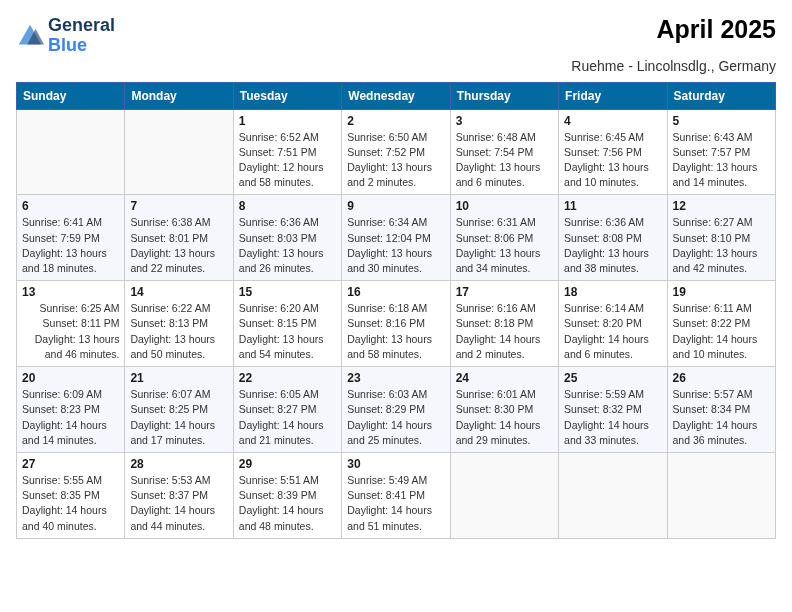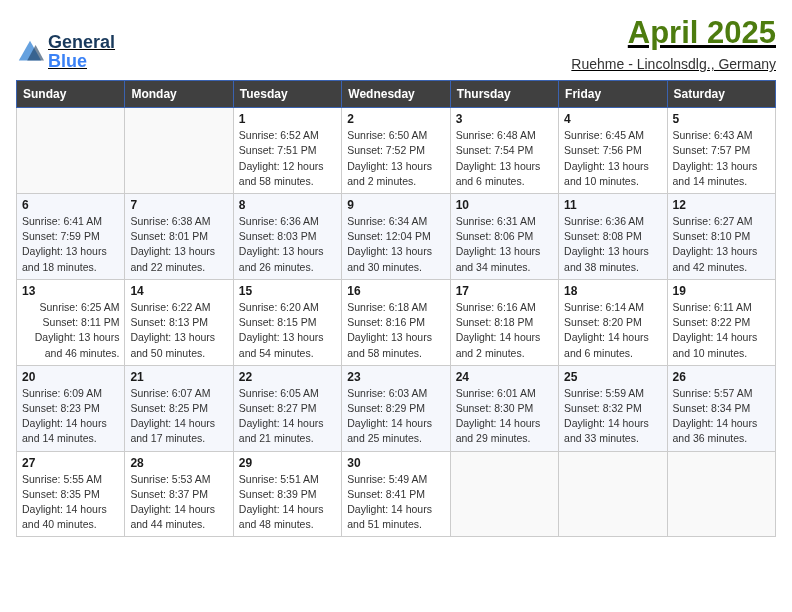--- a/index.html
+++ b/index.html
@@ -6,60 +6,59 @@
     body {
       font-family: Arial, sans-serif;
       background: #fff;
       width: 792px;
       min-height: 612px;
       padding: 16px;
     }
     .header {
       display: flex;
       justify-content: space-between;
-      align-items: flex-end;
+      align-items: flex-start;
       margin-bottom: 8px;
-      text-decoration: underline;
     }
     .logo {
       display: flex;
       align-items: center;
       gap: 4px;
     }
     .logo-text {
       font-size: 18px;
       font-weight: bold;
       color: #1a3a5c;
       line-height: 1.1;
     }
     .logo-icon {
       width: 28px;
       height: 28px;
     }
     .title-block {
       text-align: right;
     }
     .month-title {
-      font-size: 31px;
+      font-size: 25px;
       font-weight: bold;
-      color: #4d7c0f;
+      color: #000000;
       line-height: 1.1;
     }
     .subtitle {
       font-size: 14px;
       color: #333;
-      margin-top: 6px;
+      margin-top: 14px;
     }
     .calendar {
       width: 100%;
       border-collapse: collapse;
       font-size: 11px;
     }
     .calendar th {
-      background: #404040;
+      background: #0369a1;
       color: #fff;
       text-align: left;
       padding: 6px 6px;
       font-size: 12px;
       font-weight: bold;
       border: 1px solid #3a62b0;
     }
     .calendar td {
       border: 1px solid #ccc;
       vertical-align: top;

